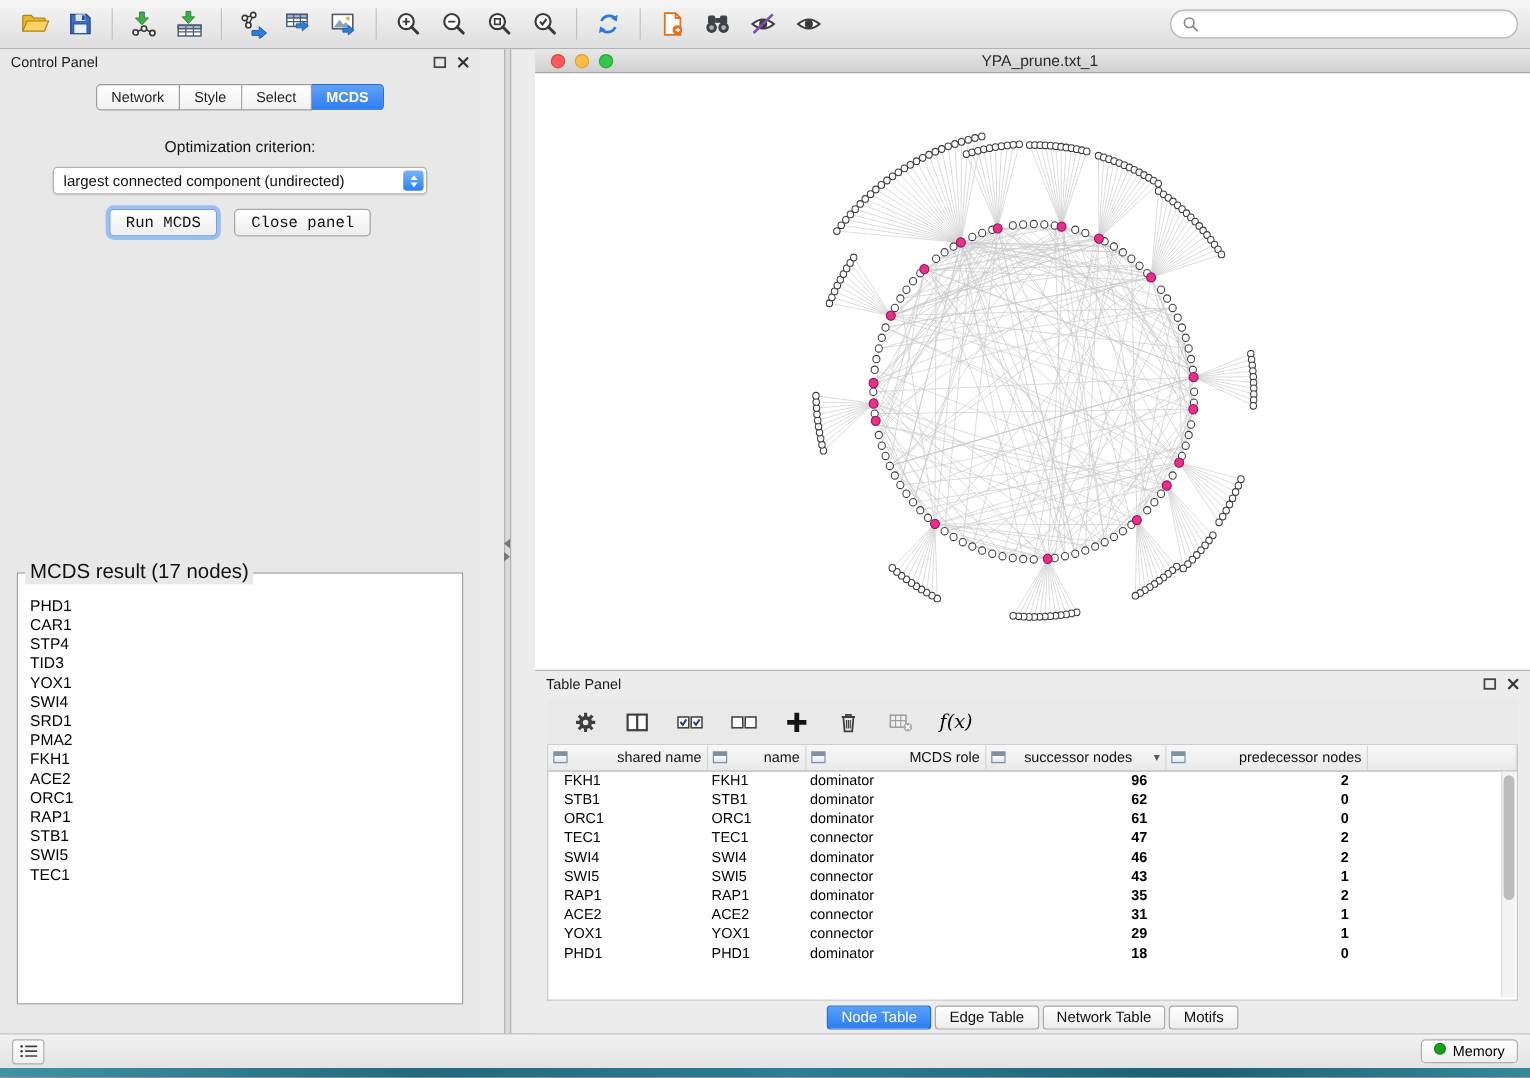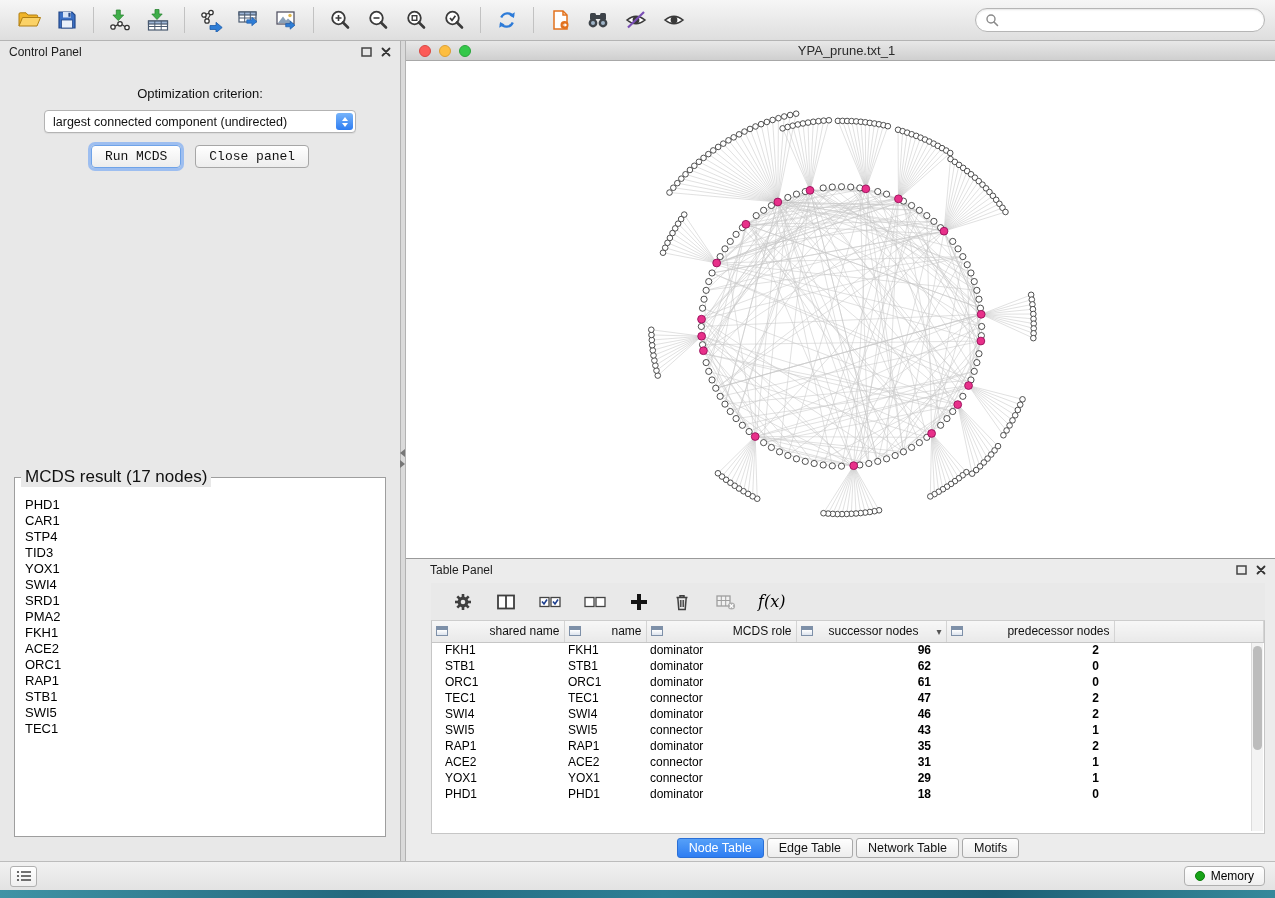--- a/index.html
+++ b/index.html
@@ -20,21 +20,21 @@
     background: none; border: none; padding: 0; }
   .tb-sep { width: 1px; height: 26px; background: #c2c2c2; margin: 0 7px; }
   .search-wrap { margin-left: auto; }
   .search-box { width: 290px; height: 24px; border: 1px solid #b5b5b5; border-radius: 13px;
     background: #fff; display: flex; align-items: center; padding: 0 9px;
     box-shadow: inset 0 1px 2px rgba(0,0,0,.10); }
   .search-input { border: none; outline: none; flex: 1; font-size: 12px; background: transparent;
     font-family: "Liberation Sans", sans-serif; margin-left: 5px; }
 
   
-  .content { flex: 1; display: flex; min-height: 0; position: relative; }
+  .content { flex: 1; display: flex; min-height: 0; position: relative; gap: 20px; }
 
   
   .control-panel { width: 400px; flex: none; background: #e8e8e8;
     display: flex; flex-direction: column; }
   .panel-header { height: 22px; flex: none; display: flex; align-items: center; padding: 0 9px; }
   .ph-title { font-size: 12px; color: #1c1c1c; }
   .ph-icons { margin-left: auto; display: flex; gap: 9px; align-items: center; }
 
   .cp-tabs { display: flex; justify-content: center; margin-top: 7px; flex: none; }
   .seg-btn { padding: 3px 12px; font-size: 12px; background: linear-gradient(#ffffff,#f1f1f1);
@@ -89,21 +89,21 @@
   .traffic { display: flex; gap: 8px; margin-left: 13px; z-index: 2; }
   .light { width: 12px; height: 12px; border-radius: 50%; }
   .light.red { background: #fc5b57; border: 1px solid #d84742; }
   .light.yellow { background: #fdbe41; border: 1px solid #dda033; }
   .light.green { background: #34c84a; border: 1px solid #2aa53c; }
   .net-title { position: absolute; left: 12px; right: 0; text-align: center; font-size: 13px; color: #2b2b2b; }
   .net-canvas { flex: 1; background: #fff; min-height: 0; }
   .net-canvas svg { width: 100%; height: 100%; display: block; }
 
   
-  .table-panel { flex: 1; display: flex; flex-direction: column; min-height: 0; background: #ececec; margin-left: 15px; }
+  .table-panel { flex: 1; display: flex; flex-direction: column; min-height: 0; background: #ececec; }
   .tp-toolbar { height: 38px; flex: none; display: flex; align-items: center; gap: 19px;
     padding: 0 0 0 20px; background: #e9e9e9; border-bottom: 1px solid #cdcdcd; margin: 2px 10px 0; }
   .fx-label { font-size: 16px; font-style: italic; color: #000000;
     font-family: "DejaVu Serif", serif; }
   .table-wrap { flex: 1; margin: 0 10px; background: #fff; border: 1px solid #c6c6c6;
     border-top: none; position: relative; overflow: hidden; }
   table.node-table { width: 100%; border-collapse: collapse; table-layout: fixed; font-size: 12px; }
   .node-table thead th { height: 21px; background: linear-gradient(#f7f7f7,#e9e9e9);
     border-right: 1px solid #d4d4d4; border-bottom: 1px solid #c6c6c6;
     font-weight: normal; padding: 0; }
@@ -122,21 +122,21 @@
   .tp-tab { padding: 2px 11px; font-size: 12.5px; background: linear-gradient(#fefefe,#ededed);
     border: 1px solid #a9a9a9; border-radius: 3px; color: #111; }
   .tp-tab.active { background: linear-gradient(#56a0f8,#2e7df2); border-color: #2a6fd6; color: #fff; }
 
   
   .statusbar { height: 29px; flex: none; display: flex; align-items: center; padding: 0 10px;
     background: linear-gradient(#f1f1f1,#e3e3e3); border-top: 1px solid #bcbcbc; }
   .sb-left-btn { width: 27px; height: 21px; border: 1px solid #b0b0b0; border-radius: 3px;
     background: linear-gradient(#fff,#efefef); display: flex; align-items: center; justify-content: center;
     padding: 0; }
-  .memory-btn { margin-left: auto; display: flex; align-items: center; gap: 6px;
+  .memory-btn { margin-left: auto; display: flex; gap: 6px;
     border: 1px solid #b0b0b0; border-radius: 4px; background: linear-gradient(#fff,#efefef);
     padding: 2px 10px; font-size: 12px; font-family: "Liberation Sans", sans-serif; }
   .mem-dot { width: 10px; height: 10px; border-radius: 50%; background: #17a317; border: 1px solid #0d7c0d; }
 
   .wallpaper { height: 8px; flex: none;
     background: linear-gradient(90deg,#3f93a5,#23687e 28%,#2c7f95 52%,#1d5f75 78%,#35899b); }
 </style>
 </head>
 <body>
 
@@ -291,20 +291,26 @@
         <span class="ph-icons">
           <svg width="11" height="10" viewBox="0 0 11 10">
             <rect x="1" y="1" width="9" height="8" fill="none" stroke="#444" stroke-width="1.5"></rect>
           </svg>
           <svg width="10" height="10" viewBox="0 0 10 10">
             <path d="M1.5 1.5 L8.5 8.5 M8.5 1.5 L1.5 8.5" stroke="#333" stroke-width="1.8" stroke-linecap="round"></path>
           </svg>
         </span>
       </div>
 
+      <div class="cp-tabs">
+        <div class="seg-btn">Network</div>
+        <div class="seg-btn">Style</div>
+        <div class="seg-btn">Select</div>
+        <div class="seg-btn active">MCDS</div>
+      </div>
 
       <div class="opt-label">Optimization criterion:</div>
 
       <div class="mac-select">
         <span>largest connected component (undirected)</span>
         <span class="sel-arrows">
             <b class="up"></b>
             <b class="dn"></b>
           </span>
       </div>

